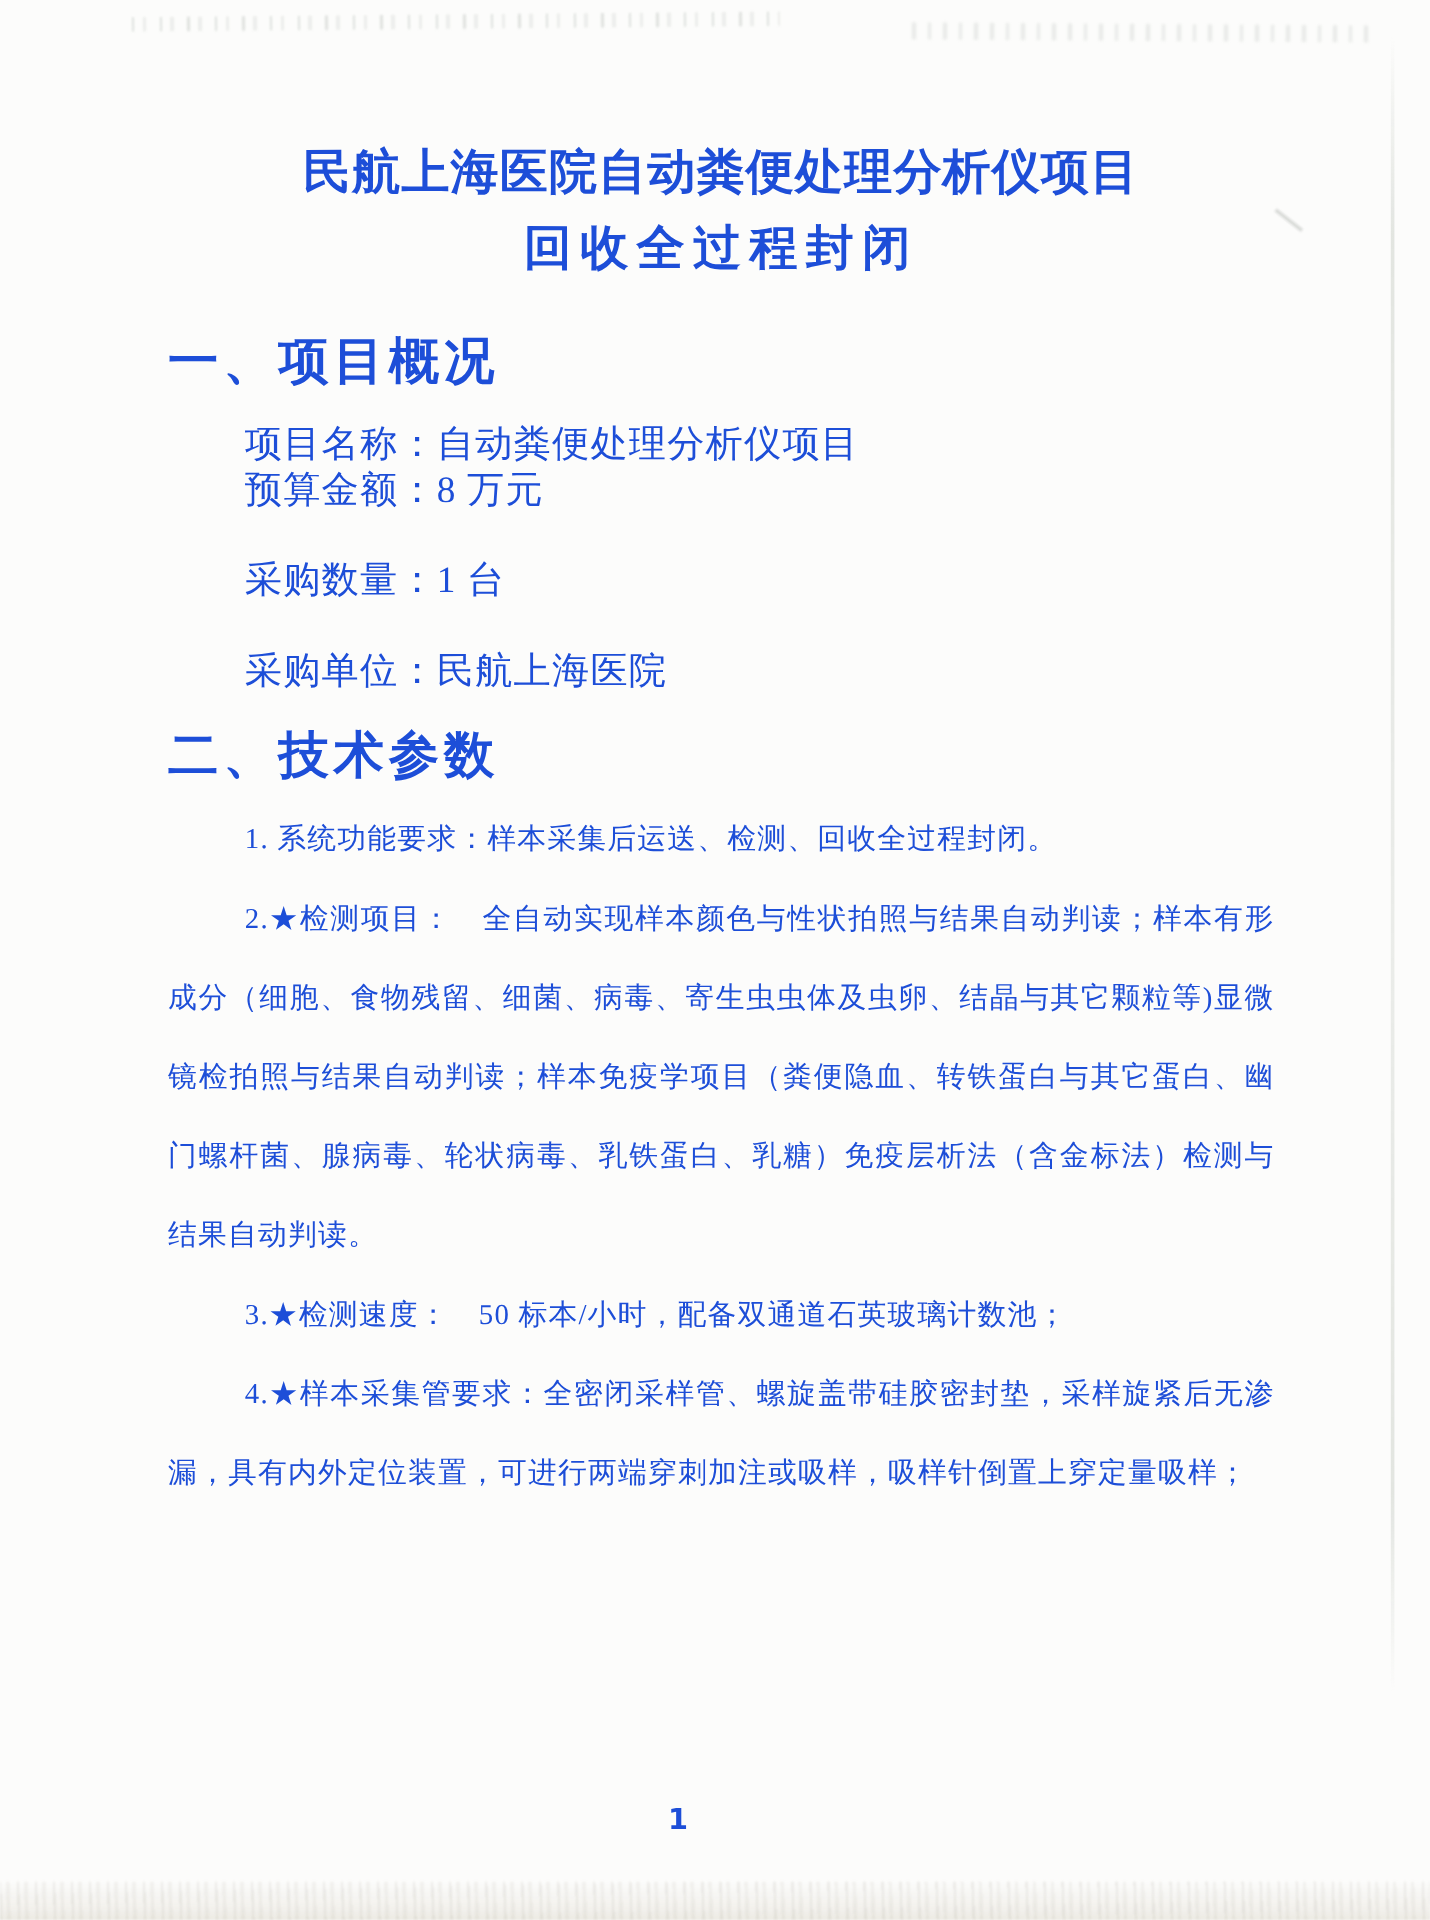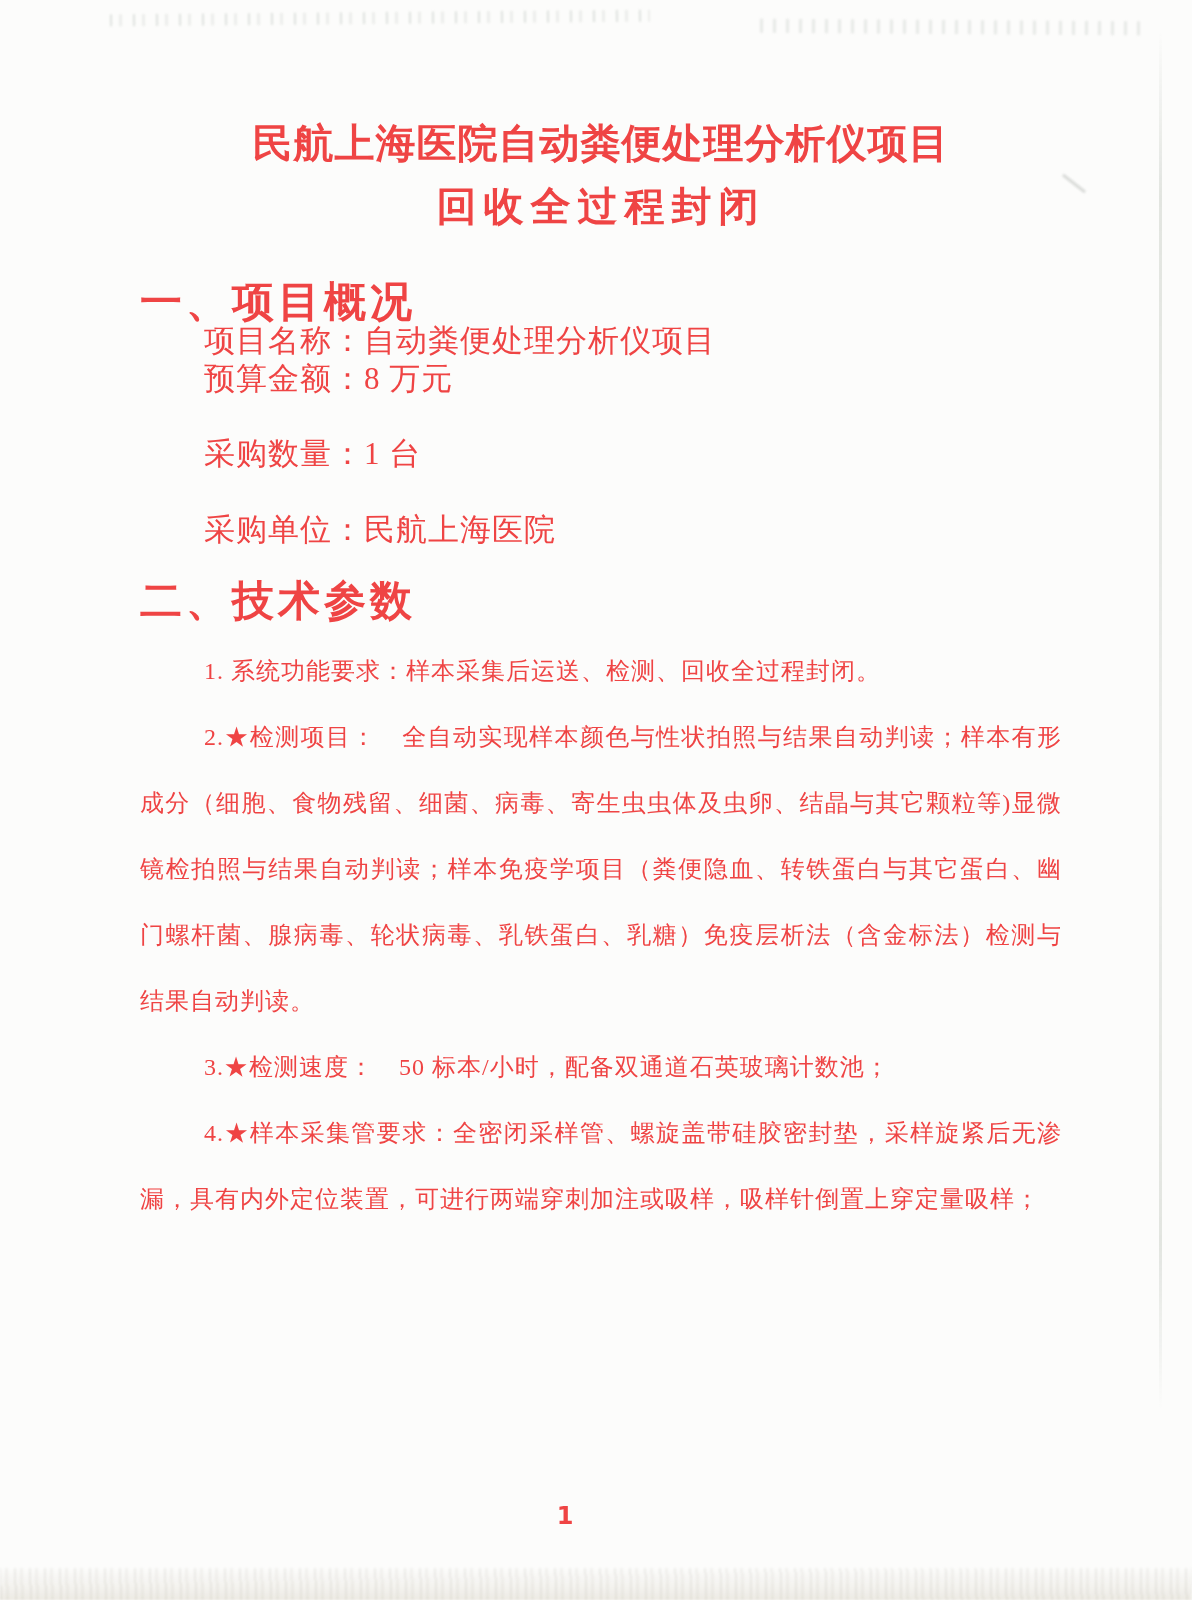--- a/index.html
+++ b/index.html
@@ -3,21 +3,21 @@
 <meta charset="utf-8">
 <style>
   * { box-sizing: border-box; }
   html, body { margin: 0; padding: 0; background: #ffffff; }
 
   .page {
     position: relative;
     width: 1192px;
     height: 1600px;
     background: #fcfcfb;
-    color: #ef4444;
+    color: #1d4ed8;
     font-family: "Liberation Serif", "DejaVu Serif", serif;
     overflow: hidden;
   }
 
   .content {
     position: absolute;
     top: 0;
     left: 140px;
     width: 922px;
   }
@@ -45,21 +45,21 @@
   .section-heading.second { margin-top: 32px; }
 
   
   .overview-item {
     margin: 0;
     padding-left: 64px;
     font-size: 31px;
     line-height: 38px;
     letter-spacing: 1px;
   }
-  .overview-item.i0 { }
+  .overview-item.i0 { margin-top: 29px; }
   .overview-item.i1 { }
   .overview-item.i2 { margin-top: 37px; }
   .overview-item.i3 { margin-top: 38px; }
 
   
   .tech-para {
     margin: 0;
     font-size: 24px;
     line-height: 66px;
     letter-spacing: 1px;

